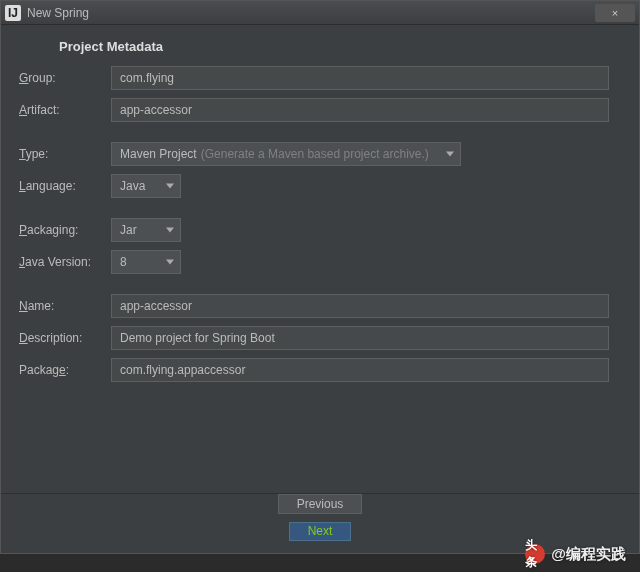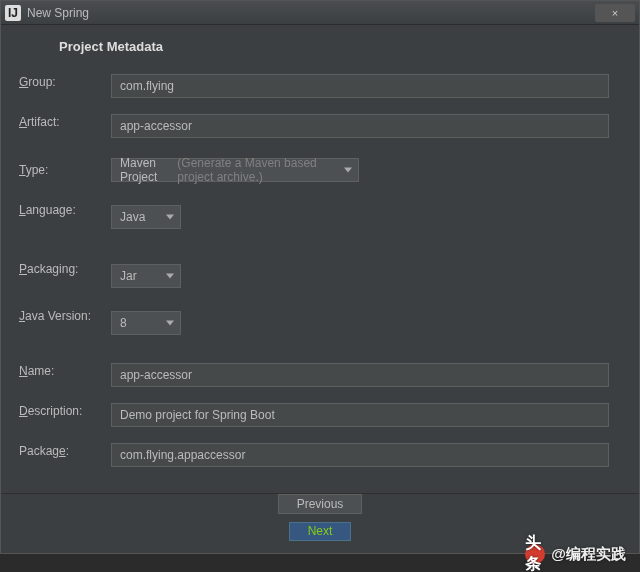--- a/index.html
+++ b/index.html
@@ -7,33 +7,33 @@
     .window { width: 640px; height: 554px; background: #3c3f41; border: 1px solid #555; position: absolute; top: 0; left: 0; }
     .titlebar { height: 24px; background: linear-gradient(#4a4d4f, #3c3f41); display: flex; align-items: center; padding: 0 4px; border-bottom: 1px solid #2b2b2b; }
     .titlebar-icon { width: 16px; height: 16px; background: #ddd; color: #222; font-size: 12px; font-weight: bold; display: flex; align-items: center; justify-content: center; border-radius: 2px; margin-right: 6px; }
     .titlebar-text { color: #bbb; font-size: 12px; flex: 1; }
     .close-btn { width: 40px; height: 18px; background: #555; color: #ccc; font-size: 11px; display: flex; align-items: center; justify-content: center; cursor: pointer; border-radius: 2px; }
     .content { padding: 14px 18px 0 18px; color: #bbb; font-size: 12px; }
     .section-title { color: #ddd; font-weight: bold; font-size: 13px; margin-bottom: 12px; margin-left: 40px; }
     .row { display: flex; align-items: center; margin-bottom: 8px; min-height: 24px; }
     .label { width: 92px; color: #bbb; }
     .label u { text-decoration: underline; }
-    .input { flex: 1; max-width: 498px; height: 24px; background: #45494a; border: 1px solid #5e6060; color: #bbb; padding: 0 8px; font-size: 12px; outline: none; margin-top: 8px; }
+    .input { flex: 1; max-width: 498px; height: 24px; background: #45494a; border: 1px solid #5e6060; color: #bbb; padding: 0 8px; font-size: 12px; outline: none; }
     .select { height: 24px; background: #4c5052; border: 1px solid #5e6060; color: #bbb; padding: 0 22px 0 8px; font-size: 12px; position: relative; display: flex; align-items: center; cursor: pointer; }
-    .select.wide { width: 248px; }
-    .select.narrow { width: 70px; margin-top: 15px; }
+    .select.wide { width: 350px; }
+    .select.narrow { width: 70px; }
     .select-main { color: #bbb; }
     .select-hint { color: #808080; margin-left: 4px; }
     .chevron { position: absolute; right: 6px; top: 50%; transform: translateY(-50%); width: 0; height: 0; border-left: 4px solid transparent; border-right: 4px solid transparent; border-top: 5px solid #aaa; }
     .gap { height: 12px; }
     .footer { position: absolute; bottom: 12px; left: 0; right: 0; height: 48px; border-top: 1px solid #2f2f2f; display: flex; justify-content: flex-end; align-items: center; padding: 0 14px; gap: 8px; background: #3c3f41; flex-direction: column; }
     .btn { height: 25px; padding: 0 18px; font-size: 12px; border: 1px solid #5e6060; background: #4c5052; color: #bbb; display: flex; align-items: center; cursor: pointer; }
     .btn.primary { background: #365880; border-color: #4a708b; color: #84cc16; }
     .watermark { position: absolute; bottom: 8px; right: 14px; display: flex; align-items: center; gap: 6px; color: #eee; font-size: 15px; font-weight: bold; text-shadow: 0 0 3px rgba(0,0,0,0.6); }
-    .wm-logo { width: 20px; height: 20px; background: #d43c2f; border-radius: 50%; color: #fff; font-size: 16px; display: flex; align-items: center; justify-content: center; }
+    .wm-logo { width: 20px; height: 20px; background: #d43c2f; border-radius: 50%; color: #fff; font-size: 12px; display: flex; align-items: center; justify-content: center; }
   </style>
 </head>
 <body>
 
 <div class="window">
   <div class="titlebar">
     <div class="titlebar-icon">IJ</div>
     <div class="titlebar-text">New Spring</div>
     <div class="close-btn">×</div>
   </div>

